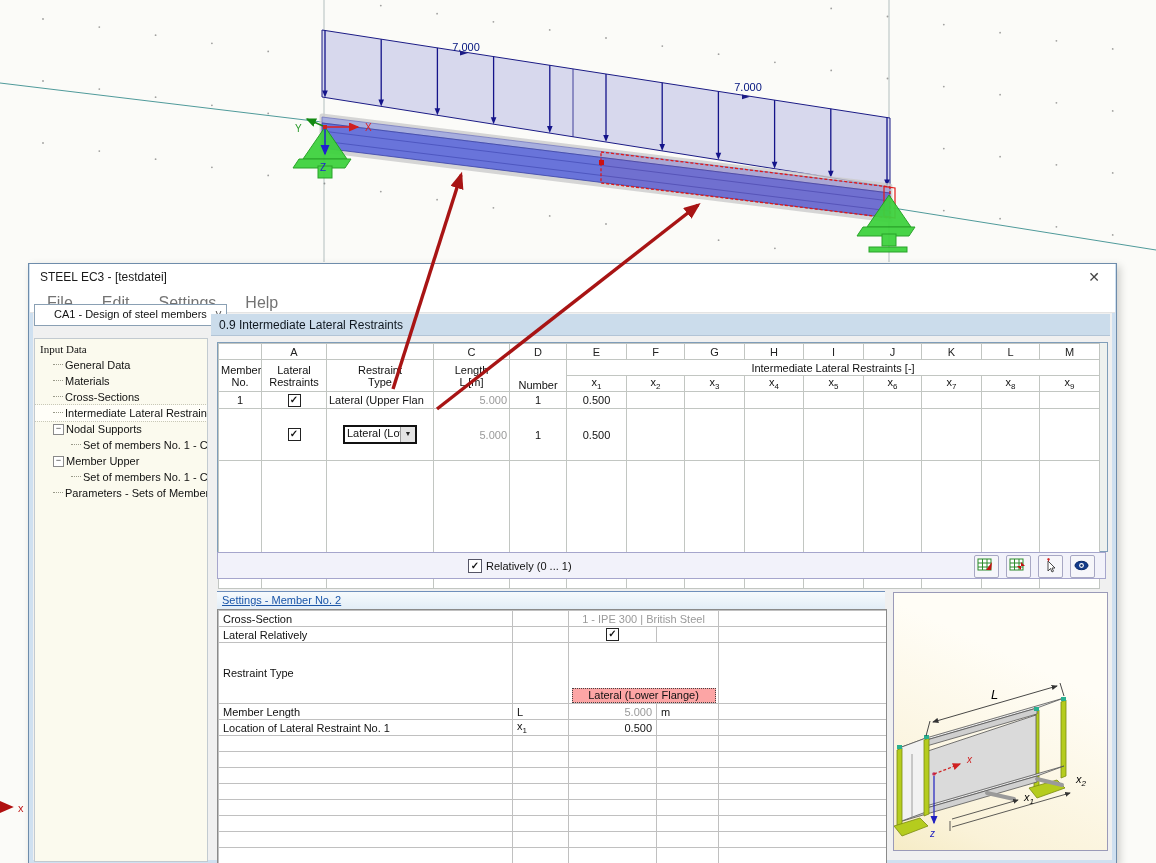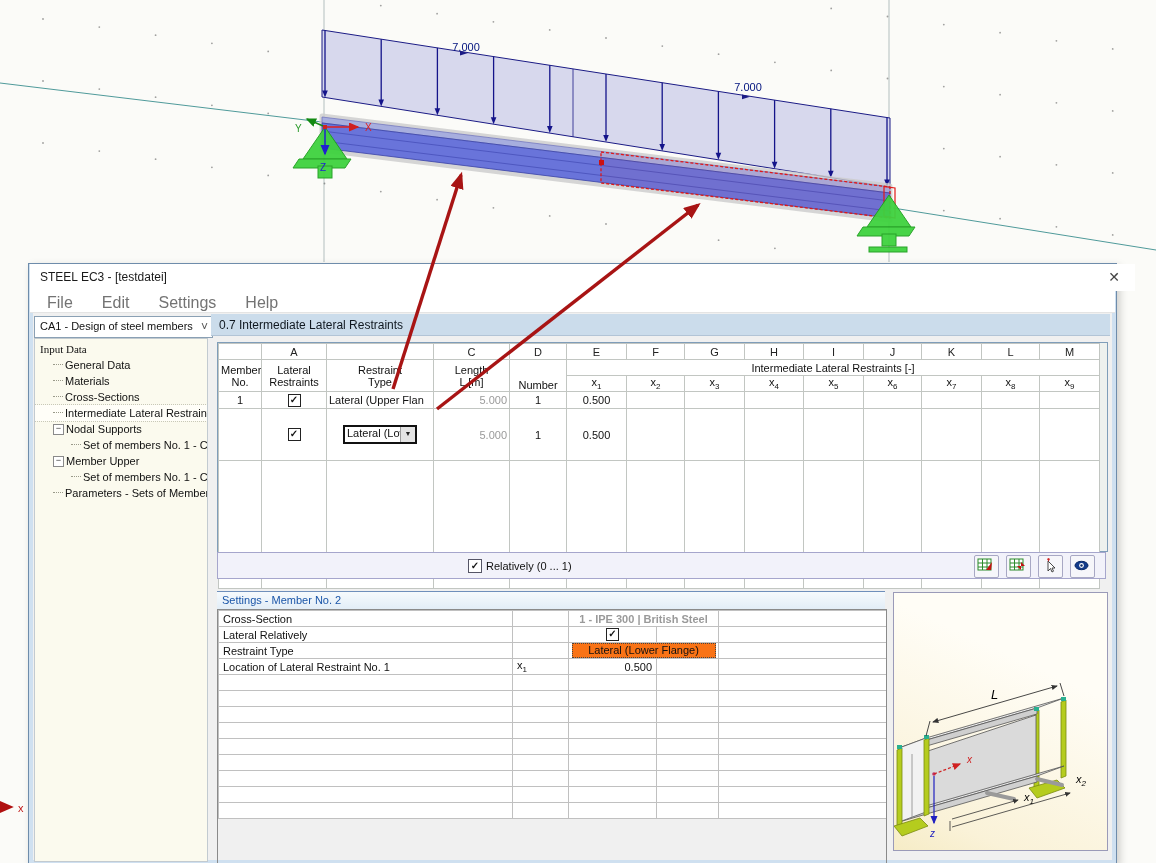--- a/index.html
+++ b/index.html
@@ -3,29 +3,29 @@
 <meta charset="utf-8">
 <style>
   html,body{margin:0;padding:0;}
   body{width:1156px;height:863px;position:relative;overflow:hidden;
        background:#fbfbf8;font-family:"Liberation Sans",sans-serif;font-size:11px;color:#111;}
   .abs{position:absolute;}
   svg text{font-family:"Liberation Sans",sans-serif;}
   
   #dialog{left:28px;top:263px;width:1087px;height:600px;border:1px solid #6e8cab;
           background:#f0f0f0;box-shadow:inset 0 0 0 4px #cfe0f0, 3px 3px 8px rgba(0,0,0,.18);}
-  #titlebar{left:1px;top:0;width:1085px;height:27px;background:#fff;padding-left:20px;}
+  #titlebar{left:1px;top:0;width:1085px;height:27px;background:#fff;}
   #title{left:10px;top:6px;font-size:12px;color:#1a1a1a;}
   #closebtn{right:8px;top:3px;width:26px;height:21px;text-align:center;line-height:21px;
             font-size:14px;color:#444;cursor:default;}
   #menubar{left:1px;top:27px;width:1085px;height:21px;background:#fff;border-bottom:1px solid #e4e4e4;}
   .menuitem{display:inline-block;padding:3px 9px 0 17px;font-size:16px;color:#737373;}
   
-  #caseselector{left:5px;top:52px;width:172px;height:20px;background:#fff;border:1px solid #8aa0b4;
-                line-height:18px;padding-left:5px;white-space:nowrap;overflow:hidden;}
+  #caseselector{left:5px;top:40px;width:172px;height:20px;background:#fff;border:1px solid #8aa0b4;
+                line-height:18px;padding-left:19px;white-space:nowrap;overflow:hidden;}
   #caseselector .chev{position:absolute;right:4px;top:1px;color:#555;font-size:12px;}
   #tree{left:5px;top:74px;width:172px;height:520px;background:#fbfaee;border:1px solid #c2cad0;
         overflow:hidden;padding-top:2px;}
   .titem{height:16px;line-height:16px;white-space:nowrap;overflow:hidden;position:relative;}
   .titem .guide{display:inline-block;width:10px;height:7px;border-bottom:1px dotted #9a9a8a;margin-right:2px;vertical-align:top;}
   .titem .exp{display:inline-block;width:9px;height:9px;border:1px solid #8a8a8a;background:#fff;
               line-height:7px;font-size:9px;text-align:center;margin:3px 2px 0 0;vertical-align:top;color:#333;}
   .titem.sel{background:#fffef8;outline:1px dotted #c8c8b8;}
   .ind1{padding-left:18px;} .ind2{padding-left:36px;} .ind0{padding-left:5px;font-family:Liberation Serif, serif;}
   
@@ -57,29 +57,29 @@
           box-sizing:border-box;}
   #relcb{position:absolute;left:250px;top:6px;width:12px;height:12px;border:1px solid #556;background:#fff;
          line-height:11px;font-size:10px;text-align:center;font-weight:bold;}
   #rellabel{position:absolute;left:268px;top:7px;}
   .tbtn{position:absolute;top:2px;width:23px;height:21px;border:1px solid #a8a8c4;background:#f6f6fa;
         border-radius:2px;}
   .tbtn svg{margin:2px;}
   
   #setheader{left:188px;top:327px;width:668px;height:18px;background:linear-gradient(#f6fafd,#e2edf7);
              border-top:1px solid #6f8fbb;box-sizing:border-box;line-height:17px;padding-left:5px;
-             color:#1a55a8;}
+             color:#1a55a8;text-decoration:underline;}
   #settable{border-collapse:collapse;table-layout:fixed;width:668px;background:#fff;}
   #setwrap{left:188px;top:345px;width:668px;height:253px;overflow:hidden;border:1px solid #8a8a8a;}
   #settable td{border:1px solid #c0c0c0;height:15px;padding:0 4px;font-size:11px;white-space:nowrap;
                overflow:hidden;}
   #settable td.val{text-align:right;}
-  #settable td.grayc{color:#9a9a9a;text-align:center;font-weight:bold;}
-  .dotted{display:inline-block;border:1px dotted #444;background:#f97316;width:142px;text-align:center;
-          height:13px;line-height:13px;}
+  #settable td.grayc{color:#9a9a9a;text-align:center;}
+  .dotted{display:inline-block;border:1px dotted #444;background:#fca5a5;width:142px;text-align:center;
+          height:13px;line-height:13px;margin-top:45px;}
   sub{font-size:8px;}
   
   #picpanel{left:864px;top:328px;width:213px;height:257px;border:1px solid #9a9ab8;
             background:linear-gradient(205deg,#fffdf6 30%,#faf2d8 85%,#f6ecc6);}
 </style>
 </head>
 <body>
 
 <svg id="scene" class="abs" style="left:0;top:0;z-index:1;" width="1156" height="863" viewBox="0 0 1156 863">
   <defs>
@@ -277,21 +277,21 @@
     <div class="titem ind1"><span class="guide"></span><span>Materials</span></div>
     <div class="titem ind1"><span class="guide"></span><span>Cross-Sections</span></div>
     <div class="titem ind1 sel"><span class="guide"></span><span>Intermediate Lateral Restraints</span></div>
     <div class="titem ind1"><span class="exp">−</span><span>Nodal Supports</span></div>
     <div class="titem ind2"><span class="guide"></span><span>Set of members No. 1 - Cor</span></div>
     <div class="titem ind1"><span class="exp">−</span><span>Member Upper</span></div>
     <div class="titem ind2"><span class="guide"></span><span>Set of members No. 1 - Cor</span></div>
     <div class="titem ind1"><span class="guide"></span><span>Parameters - Sets of Members</span></div>
   </div>
 
-  <div id="sectionheader" class="abs">0.7 Intermediate Lateral Restraints</div>
+  <div id="sectionheader" class="abs">0.9 Intermediate Lateral Restraints</div>
 
   <div id="tablewrap" class="abs">
     <table id="maintable">
       <colgroup>
           <col style="width:43px">
           <col style="width:65px">
           <col style="width:107px">
           <col style="width:76px">
         <col style="width:57px">
           <col style="width:60px">
@@ -468,20 +468,27 @@
         <td></td>
       </tr>
       <tr>
         <td>Restraint Type</td>
         <td></td>
         <td colspan="2" style="text-align:center;padding:0">
           <span class="dotted">Lateral (Lower Flange)</span></td>
         <td></td>
       </tr>
       <tr>
+        <td>Member Length</td>
+        <td>L</td>
+        <td class="val" style="color:#9a9a9a">5.000</td>
+        <td>m</td>
+        <td></td>
+      </tr>
+      <tr>
         <td>Location of Lateral Restraint No. 1</td>
         <td><span>x</span><sub>1</sub></td>
         <td class="val">0.500</td>
         <td></td>
         <td></td>
       </tr>
       <tr>
             <td></td>
             <td></td>
             <td></td>

